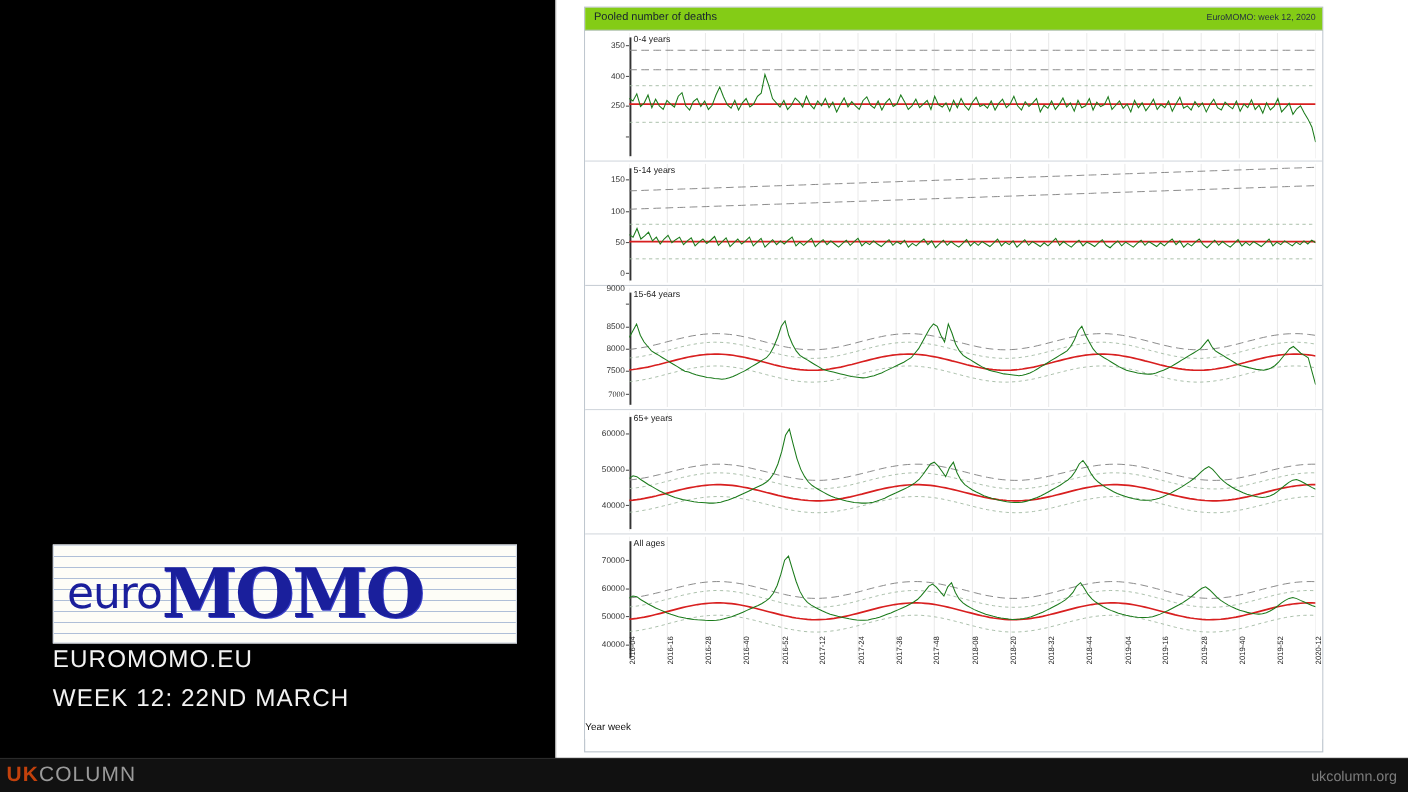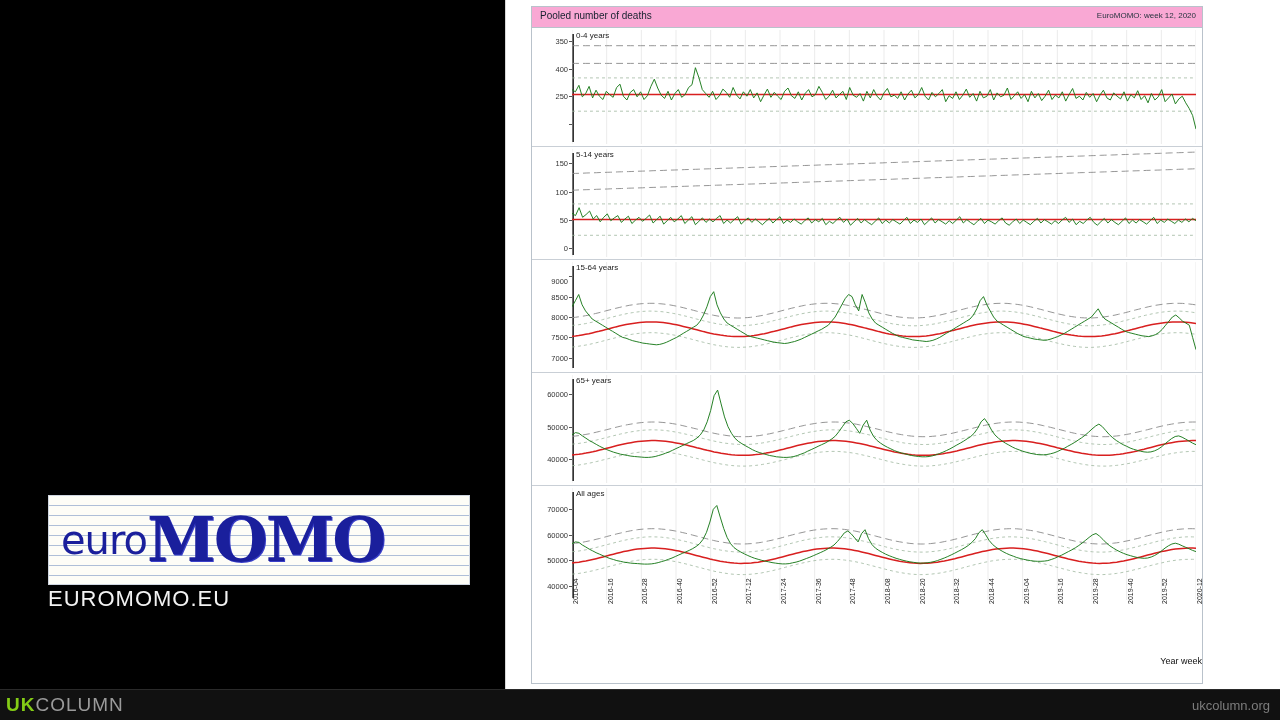--- a/index.html
+++ b/index.html
@@ -23,63 +23,64 @@
      text-shadow:1px 1px 0 #3a40c8;}
   #caption-1{position:absolute;left:48px;top:586px;font-size:22px;
      letter-spacing:1px;color:#f2f2f2;}
   #caption-2{position:absolute;left:48px;top:622px;font-size:22px;
      letter-spacing:1px;color:#f2f2f2;}
 
   
   #bottom-bar{position:absolute;left:0;bottom:0;width:1280px;height:30px;
      background:#111;border-top:1px solid #2a2a2a;}
   #brand-left{position:absolute;left:6px;top:4px;font-size:19px;letter-spacing:1px;}
-  #brand-left .b{font-weight:bold;color:#84cc16;}
+  #brand-left .b{font-weight:bold;color:#c2410c;}
   #brand-left .t{color:#9a9a9a;}
   #brand-right{position:absolute;right:10px;top:8px;font-size:13px;color:#7c7c7c;}
 
   
   #chart-panel{position:absolute;left:505px;top:0;width:775px;height:690px;
      background:#fff;border-left:1px solid #d8d8d8;}
   #chart-inner{position:absolute;left:25px;top:6px;width:670px;height:676px;
      background:#ffffff;border:1px solid #b9c2cb;}
-  #chart-header{height:20px;background:#f9a8d4;border-bottom:1px solid #b9c2cb;
+  #chart-header{height:20px;background:#84cc16;border-bottom:1px solid #b9c2cb;
      position:relative;}
   #chart-header .title{position:absolute;left:8px;top:3px;font-size:10px;color:#16212e;}
   #chart-header .weeklabel{position:absolute;right:6px;top:4px;font-size:8px;color:#26343f;}
 
   .panel{position:relative;border-bottom:1px solid #c9cfd6;background:#fff;}
   .panel:last-of-type{border-bottom:none;}
   .plabel{position:absolute;left:44px;top:3px;font-size:8px;color:#222;z-index:6;}
   .axis-area{position:absolute;left:40px;right:6px;top:0;bottom:0;}
   .yticks{position:absolute;left:0;top:0;width:40px;height:100%;}
   .yticks span{position:absolute;right:4px;font-size:7.5px;color:#333;transform:translateY(-50%);}
   .yticks i{position:absolute;right:0;width:3px;height:1px;background:#555;}
   .yaxis{position:absolute;left:40px;top:6px;bottom:4px;width:1.5px;background:#333;}
   .plotsvg{position:absolute;left:0;top:0;width:100%;height:100%;}
 
   
   #xaxis{position:relative;height:70px;background:#fff;}
   #xaxis .tick{position:absolute;top:2px;font-size:7px;color:#222;
      transform-origin:left top;transform:rotate(-90deg);white-space:nowrap;}
-  #xaxis .xlabel{position:absolute;width:100%;bottom:6px;text-align:right;
+  #xaxis .xlabel{position:absolute;width:100%;bottom:6px;text-align:left;
      font-size:9px;color:#111;}
 </style>
 </head>
 <body>
 
 <div id="left-panel">
   <div id="caption-1">EUROMOMO.EU</div>
   <div id="logo-box">
     <div id="logo-lines"></div>
     <div id="logo-text">
       <span class="logo-euro">euro</span>
       <span class="logo-momo">MOMO</span>
     </div>
   </div>
+  <div id="caption-2">WEEK 12: 22ND MARCH</div>
 </div>
 
 <div id="chart-panel">
   <div id="chart-inner">
 
     <div id="chart-header">
       <span class="title">Pooled number of deaths</span>
       <span class="weeklabel">EuroMOMO: week 12, 2020</span>
     </div>
 
@@ -166,29 +167,29 @@
               <path d="M0.0 43.2 L3.5 43.1 L7.1 42.9 L10.6 42.8 L14.1 42.7 L17.6 42.6 L21.2 42.5 L24.7 42.3 L28.2 42.2 L31.7 42.1 L35.3 42.0 L38.8 41.8 L42.3 41.7 L45.8 41.6 L49.4 41.5 L52.9 41.4 L56.4 41.2 L59.9 41.1 L63.5 41.0 L67.0 40.9 L70.5 40.8 L74.0 40.6 L77.6 40.5 L81.1 40.4 L84.6 40.3 L88.1 40.1 L91.7 40.0 L95.2 39.9 L98.7 39.8 L102.2 39.7 L105.8 39.5 L109.3 39.4 L112.8 39.3 L116.3 39.2 L119.9 39.1 L123.4 38.9 L126.9 38.8 L130.4 38.7 L134.0 38.6 L137.5 38.5 L141.0 38.3 L144.5 38.2 L148.1 38.1 L151.6 38.0 L155.1 37.8 L158.6 37.7 L162.2 37.6 L165.7 37.5 L169.2 37.4 L172.7 37.2 L176.3 37.1 L179.8 37.0 L183.3 36.9 L186.8 36.8 L190.4 36.6 L193.9 36.5 L197.4 36.4 L200.9 36.3 L204.5 36.2 L208.0 36.0 L211.5 35.9 L215.1 35.8 L218.6 35.7 L222.1 35.5 L225.6 35.4 L229.2 35.3 L232.7 35.2 L236.2 35.1 L239.7 34.9 L243.3 34.8 L246.8 34.7 L250.3 34.6 L253.8 34.5 L257.4 34.3 L260.9 34.2 L264.4 34.1 L267.9 34.0 L271.5 33.9 L275.0 33.7 L278.5 33.6 L282.0 33.5 L285.6 33.4 L289.1 33.2 L292.6 33.1 L296.1 33.0 L299.7 32.9 L303.2 32.8 L306.7 32.6 L310.2 32.5 L313.8 32.4 L317.3 32.3 L320.8 32.2 L324.3 32.0 L327.9 31.9 L331.4 31.8 L334.9 31.7 L338.4 31.6 L342.0 31.4 L345.5 31.3 L349.0 31.2 L352.5 31.1 L356.1 30.9 L359.6 30.8 L363.1 30.7 L366.6 30.6 L370.2 30.5 L373.7 30.3 L377.2 30.2 L380.7 30.1 L384.3 30.0 L387.8 29.9 L391.3 29.7 L394.8 29.6 L398.4 29.5 L401.9 29.4 L405.4 29.2 L408.9 29.1 L412.5 29.0 L416.0 28.9 L419.5 28.8 L423.1 28.6 L426.6 28.5 L430.1 28.4 L433.6 28.3 L437.2 28.2 L440.7 28.0 L444.2 27.9 L447.7 27.8 L451.3 27.7 L454.8 27.6 L458.3 27.4 L461.8 27.3 L465.4 27.2 L468.9 27.1 L472.4 26.9 L475.9 26.8 L479.5 26.7 L483.0 26.6 L486.5 26.5 L490.0 26.3 L493.6 26.2 L497.1 26.1 L500.6 26.0 L504.1 25.9 L507.7 25.7 L511.2 25.6 L514.7 25.5 L518.2 25.4 L521.8 25.3 L525.3 25.1 L528.8 25.0 L532.3 24.9 L535.9 24.8 L539.4 24.6 L542.9 24.5 L546.4 24.4 L550.0 24.3 L553.5 24.2 L557.0 24.0 L560.5 23.9 L564.1 23.8 L567.6 23.7 L571.1 23.6 L574.6 23.4 L578.2 23.3 L581.7 23.2 L585.2 23.1 L588.7 23.0 L592.3 22.8 L595.8 22.7 L599.3 22.6 L602.8 22.5 L606.4 22.3 L609.9 22.2 L613.4 22.1 L616.9 22.0 L620.5 21.9 L624.0 21.7" fill="none" stroke="#8a8a8a" stroke-width="0.9" stroke-dasharray="7 4"></path>
               <path d="M0.0 26.5 L3.5 26.4 L7.1 26.3 L10.6 26.2 L14.1 26.0 L17.6 25.9 L21.2 25.8 L24.7 25.7 L28.2 25.5 L31.7 25.4 L35.3 25.3 L38.8 25.2 L42.3 25.1 L45.8 24.9 L49.4 24.8 L52.9 24.7 L56.4 24.6 L59.9 24.5 L63.5 24.3 L67.0 24.2 L70.5 24.1 L74.0 24.0 L77.6 23.9 L81.1 23.7 L84.6 23.6 L88.1 23.5 L91.7 23.4 L95.2 23.2 L98.7 23.1 L102.2 23.0 L105.8 22.9 L109.3 22.8 L112.8 22.6 L116.3 22.5 L119.9 22.4 L123.4 22.3 L126.9 22.2 L130.4 22.0 L134.0 21.9 L137.5 21.8 L141.0 21.7 L144.5 21.6 L148.1 21.4 L151.6 21.3 L155.1 21.2 L158.6 21.1 L162.2 20.9 L165.7 20.8 L169.2 20.7 L172.7 20.6 L176.3 20.5 L179.8 20.3 L183.3 20.2 L186.8 20.1 L190.4 20.0 L193.9 19.9 L197.4 19.7 L200.9 19.6 L204.5 19.5 L208.0 19.4 L211.5 19.3 L215.1 19.1 L218.6 19.0 L222.1 18.9 L225.6 18.8 L229.2 18.6 L232.7 18.5 L236.2 18.4 L239.7 18.3 L243.3 18.2 L246.8 18.0 L250.3 17.9 L253.8 17.8 L257.4 17.7 L260.9 17.6 L264.4 17.4 L267.9 17.3 L271.5 17.2 L275.0 17.1 L278.5 16.9 L282.0 16.8 L285.6 16.7 L289.1 16.6 L292.6 16.5 L296.1 16.3 L299.7 16.2 L303.2 16.1 L306.7 16.0 L310.2 15.9 L313.8 15.7 L317.3 15.6 L320.8 15.5 L324.3 15.4 L327.9 15.3 L331.4 15.1 L334.9 15.0 L338.4 14.9 L342.0 14.8 L345.5 14.6 L349.0 14.5 L352.5 14.4 L356.1 14.3 L359.6 14.2 L363.1 14.0 L366.6 13.9 L370.2 13.8 L373.7 13.7 L377.2 13.6 L380.7 13.4 L384.3 13.3 L387.8 13.2 L391.3 13.1 L394.8 13.0 L398.4 12.8 L401.9 12.7 L405.4 12.6 L408.9 12.5 L412.5 12.3 L416.0 12.2 L419.5 12.1 L423.1 12.0 L426.6 11.9 L430.1 11.7 L433.6 11.6 L437.2 11.5 L440.7 11.4 L444.2 11.3 L447.7 11.1 L451.3 11.0 L454.8 10.9 L458.3 10.8 L461.8 10.7 L465.4 10.5 L468.9 10.4 L472.4 10.3 L475.9 10.2 L479.5 10.0 L483.0 9.9 L486.5 9.8 L490.0 9.7 L493.6 9.6 L497.1 9.4 L500.6 9.3 L504.1 9.2 L507.7 9.1 L511.2 9.0 L514.7 8.8 L518.2 8.7 L521.8 8.6 L525.3 8.5 L528.8 8.3 L532.3 8.2 L535.9 8.1 L539.4 8.0 L542.9 7.9 L546.4 7.7 L550.0 7.6 L553.5 7.5 L557.0 7.4 L560.5 7.3 L564.1 7.1 L567.6 7.0 L571.1 6.9 L574.6 6.8 L578.2 6.7 L581.7 6.5 L585.2 6.4 L588.7 6.3 L592.3 6.2 L595.8 6.0 L599.3 5.9 L602.8 5.8 L606.4 5.7 L609.9 5.6 L613.4 5.4 L616.9 5.3 L620.5 5.2 L624.0 5.1" fill="none" stroke="#8a8a8a" stroke-width="0.9" stroke-dasharray="7 4"></path>
               <path d="M0.0 72.6 L3.5 72.6 L7.1 72.6 L10.6 72.6 L14.1 72.6 L17.6 72.6 L21.2 72.6 L24.7 72.6 L28.2 72.6 L31.7 72.6 L35.3 72.6 L38.8 72.6 L42.3 72.6 L45.8 72.6 L49.4 72.6 L52.9 72.6 L56.4 72.6 L59.9 72.6 L63.5 72.6 L67.0 72.6 L70.5 72.6 L74.0 72.6 L77.6 72.6 L81.1 72.6 L84.6 72.6 L88.1 72.6 L91.7 72.6 L95.2 72.6 L98.7 72.6 L102.2 72.6 L105.8 72.6 L109.3 72.6 L112.8 72.6 L116.3 72.6 L119.9 72.6 L123.4 72.6 L126.9 72.6 L130.4 72.6 L134.0 72.6 L137.5 72.6 L141.0 72.6 L144.5 72.6 L148.1 72.6 L151.6 72.6 L155.1 72.6 L158.6 72.6 L162.2 72.6 L165.7 72.6 L169.2 72.6 L172.7 72.6 L176.3 72.6 L179.8 72.6 L183.3 72.6 L186.8 72.6 L190.4 72.6 L193.9 72.6 L197.4 72.6 L200.9 72.6 L204.5 72.6 L208.0 72.6 L211.5 72.6 L215.1 72.6 L218.6 72.6 L222.1 72.6 L225.6 72.6 L229.2 72.6 L232.7 72.6 L236.2 72.6 L239.7 72.6 L243.3 72.6 L246.8 72.6 L250.3 72.6 L253.8 72.6 L257.4 72.6 L260.9 72.6 L264.4 72.6 L267.9 72.6 L271.5 72.6 L275.0 72.6 L278.5 72.6 L282.0 72.6 L285.6 72.6 L289.1 72.6 L292.6 72.6 L296.1 72.6 L299.7 72.6 L303.2 72.6 L306.7 72.6 L310.2 72.6 L313.8 72.6 L317.3 72.6 L320.8 72.6 L324.3 72.6 L327.9 72.6 L331.4 72.6 L334.9 72.6 L338.4 72.6 L342.0 72.6 L345.5 72.6 L349.0 72.6 L352.5 72.6 L356.1 72.6 L359.6 72.6 L363.1 72.6 L366.6 72.6 L370.2 72.6 L373.7 72.6 L377.2 72.6 L380.7 72.6 L384.3 72.6 L387.8 72.6 L391.3 72.6 L394.8 72.6 L398.4 72.6 L401.9 72.6 L405.4 72.6 L408.9 72.6 L412.5 72.6 L416.0 72.6 L419.5 72.6 L423.1 72.6 L426.6 72.6 L430.1 72.6 L433.6 72.6 L437.2 72.6 L440.7 72.6 L444.2 72.6 L447.7 72.6 L451.3 72.6 L454.8 72.6 L458.3 72.6 L461.8 72.6 L465.4 72.6 L468.9 72.6 L472.4 72.6 L475.9 72.6 L479.5 72.6 L483.0 72.6 L486.5 72.6 L490.0 72.6 L493.6 72.6 L497.1 72.6 L500.6 72.6 L504.1 72.6 L507.7 72.6 L511.2 72.6 L514.7 72.6 L518.2 72.6 L521.8 72.6 L525.3 72.6 L528.8 72.6 L532.3 72.6 L535.9 72.6 L539.4 72.6 L542.9 72.6 L546.4 72.6 L550.0 72.6 L553.5 72.6 L557.0 72.6 L560.5 72.6 L564.1 72.6 L567.6 72.6 L571.1 72.6 L574.6 72.6 L578.2 72.6 L581.7 72.6 L585.2 72.6 L588.7 72.6 L592.3 72.6 L595.8 72.6 L599.3 72.6 L602.8 72.6 L606.4 72.6 L609.9 72.6 L613.4 72.6 L616.9 72.6 L620.5 72.6 L624.0 72.6" fill="none" stroke="#d81f1f" stroke-width="1.5"></path>
               <path d="M0.0 66.3 L3.5 68.6 L7.1 60.7 L10.6 70.3 L14.1 67.5 L17.6 64.1 L21.2 72.0 L24.7 68.6 L28.2 74.8 L31.7 70.3 L35.3 66.9 L38.8 73.7 L42.3 70.9 L45.8 68.6 L49.4 75.4 L52.9 72.0 L56.4 69.2 L59.9 76.5 L63.5 73.1 L67.0 70.3 L70.5 74.3 L74.0 71.4 L77.6 68.0 L81.1 76.0 L84.6 72.6 L88.1 69.2 L91.7 77.1 L95.2 73.7 L98.7 70.3 L102.2 74.8 L105.8 72.0 L109.3 68.6 L112.8 76.5 L116.3 73.1 L119.9 69.7 L123.4 77.7 L126.9 74.3 L130.4 70.9 L134.0 75.4 L137.5 72.0 L141.0 74.8 L144.5 71.4 L148.1 68.6 L151.6 76.5 L155.1 73.1 L158.6 76.0 L162.2 72.6 L165.7 69.7 L169.2 77.1 L172.7 73.7 L176.3 70.9 L179.8 75.4 L183.3 72.0 L186.8 74.8 L190.4 77.7 L193.9 74.3 L197.4 71.4 L200.9 76.0 L204.5 72.6 L208.0 69.7 L211.5 76.5 L215.1 73.1 L218.6 75.4 L222.1 72.0 L225.6 74.8 L229.2 77.1 L232.7 73.7 L236.2 70.9 L239.7 76.0 L243.3 72.6 L246.8 74.8 L250.3 71.4 L253.8 77.7 L257.4 74.3 L260.9 76.5 L264.4 73.1 L267.9 70.3 L271.5 75.4 L275.0 72.0 L278.5 78.2 L282.0 74.8 L285.6 71.4 L289.1 76.0 L292.6 72.6 L296.1 75.4 L299.7 77.7 L303.2 74.3 L306.7 70.9 L310.2 76.5 L313.8 73.1 L317.3 76.0 L320.8 72.6 L324.3 74.8 L327.9 77.1 L331.4 73.7 L334.9 70.3 L338.4 76.5 L342.0 73.1 L345.5 75.4 L349.0 72.0 L352.5 77.7 L356.1 74.3 L359.6 70.9 L363.1 76.0 L366.6 72.6 L370.2 74.8 L373.7 77.1 L377.2 73.7 L380.7 76.5 L384.3 73.1 L387.8 69.7 L391.3 76.0 L394.8 72.6 L398.4 75.4 L401.9 77.7 L405.4 74.3 L408.9 71.4 L412.5 76.5 L416.0 73.1 L419.5 74.8 L423.1 77.1 L426.6 73.7 L430.1 70.9 L433.6 76.0 L437.2 78.2 L440.7 74.8 L444.2 72.0 L447.7 76.5 L451.3 73.1 L454.8 75.4 L458.3 77.7 L461.8 74.3 L465.4 71.4 L468.9 76.0 L472.4 72.6 L475.9 74.8 L479.5 77.1 L483.0 73.7 L486.5 76.5 L490.0 73.1 L493.6 70.3 L497.1 75.4 L500.6 72.0 L504.1 77.7 L507.7 74.3 L511.2 76.5 L514.7 73.1 L518.2 70.3 L521.8 75.4 L525.3 78.2 L528.8 74.8 L532.3 71.4 L535.9 76.0 L539.4 72.6 L542.9 75.4 L546.4 77.7 L550.0 74.3 L553.5 70.9 L557.0 76.5 L560.5 73.1 L564.1 76.0 L567.6 72.6 L571.1 74.8 L574.6 77.1 L578.2 73.7 L581.7 70.3 L585.2 76.5 L588.7 73.1 L592.3 75.4 L595.8 72.0 L599.3 74.3 L602.8 76.5 L606.4 73.1 L609.9 75.4 L613.4 72.0 L616.9 74.8 L620.5 71.4 L624.0 73.7" fill="none" stroke="#1a7a1a" stroke-width="0.95"></path>
             </svg>
           </div>
         </div>
         <div class="panel" style="height: 112px;">
           <div class="plabel">15-64 years</div>
           <div class="yticks">
-            <span style="top: 97.8333px;">7000</span>
+            <span style="top: 97.8333px; font-family: Liberation Serif, serif;">7000</span>
             <i style="top: 97.8333px;"></i>
             <span style="top: 77.4167px;">7500</span>
             <i style="top: 77.4167px;"></i>
             <span style="top: 57px;">8000</span>
             <i style="top: 57px;"></i>
             <span style="top: 36.5833px;">8500</span>
             <i style="top: 36.5833px;"></i>
-            <span style="top: 21px;">9000</span>
+            <span style="top: 2px;">9000</span>
             <i style="top: 16.1667px;"></i>
           </div>
           <div class="yaxis"></div>
           <div class="axis-area">
             <svg class="plotsvg" viewBox="0 0 624 112" preserveAspectRatio="none">
               <line x1="0" x2="0" y1="2" y2="110" stroke="#e2e2e2" stroke-width="0.7"></line>
               <line x1="34.666666666666664" x2="34.666666666666664" y1="2" y2="110" stroke="#e2e2e2" stroke-width="0.7"></line>
               <line x1="69.33333333333333" x2="69.33333333333333" y1="2" y2="110" stroke="#e2e2e2" stroke-width="0.7"></line>
               <line x1="104" x2="104" y1="2" y2="110" stroke="#e2e2e2" stroke-width="0.7"></line>
               <line x1="138.66666666666666" x2="138.66666666666666" y1="2" y2="110" stroke="#e2e2e2" stroke-width="0.7"></line>

